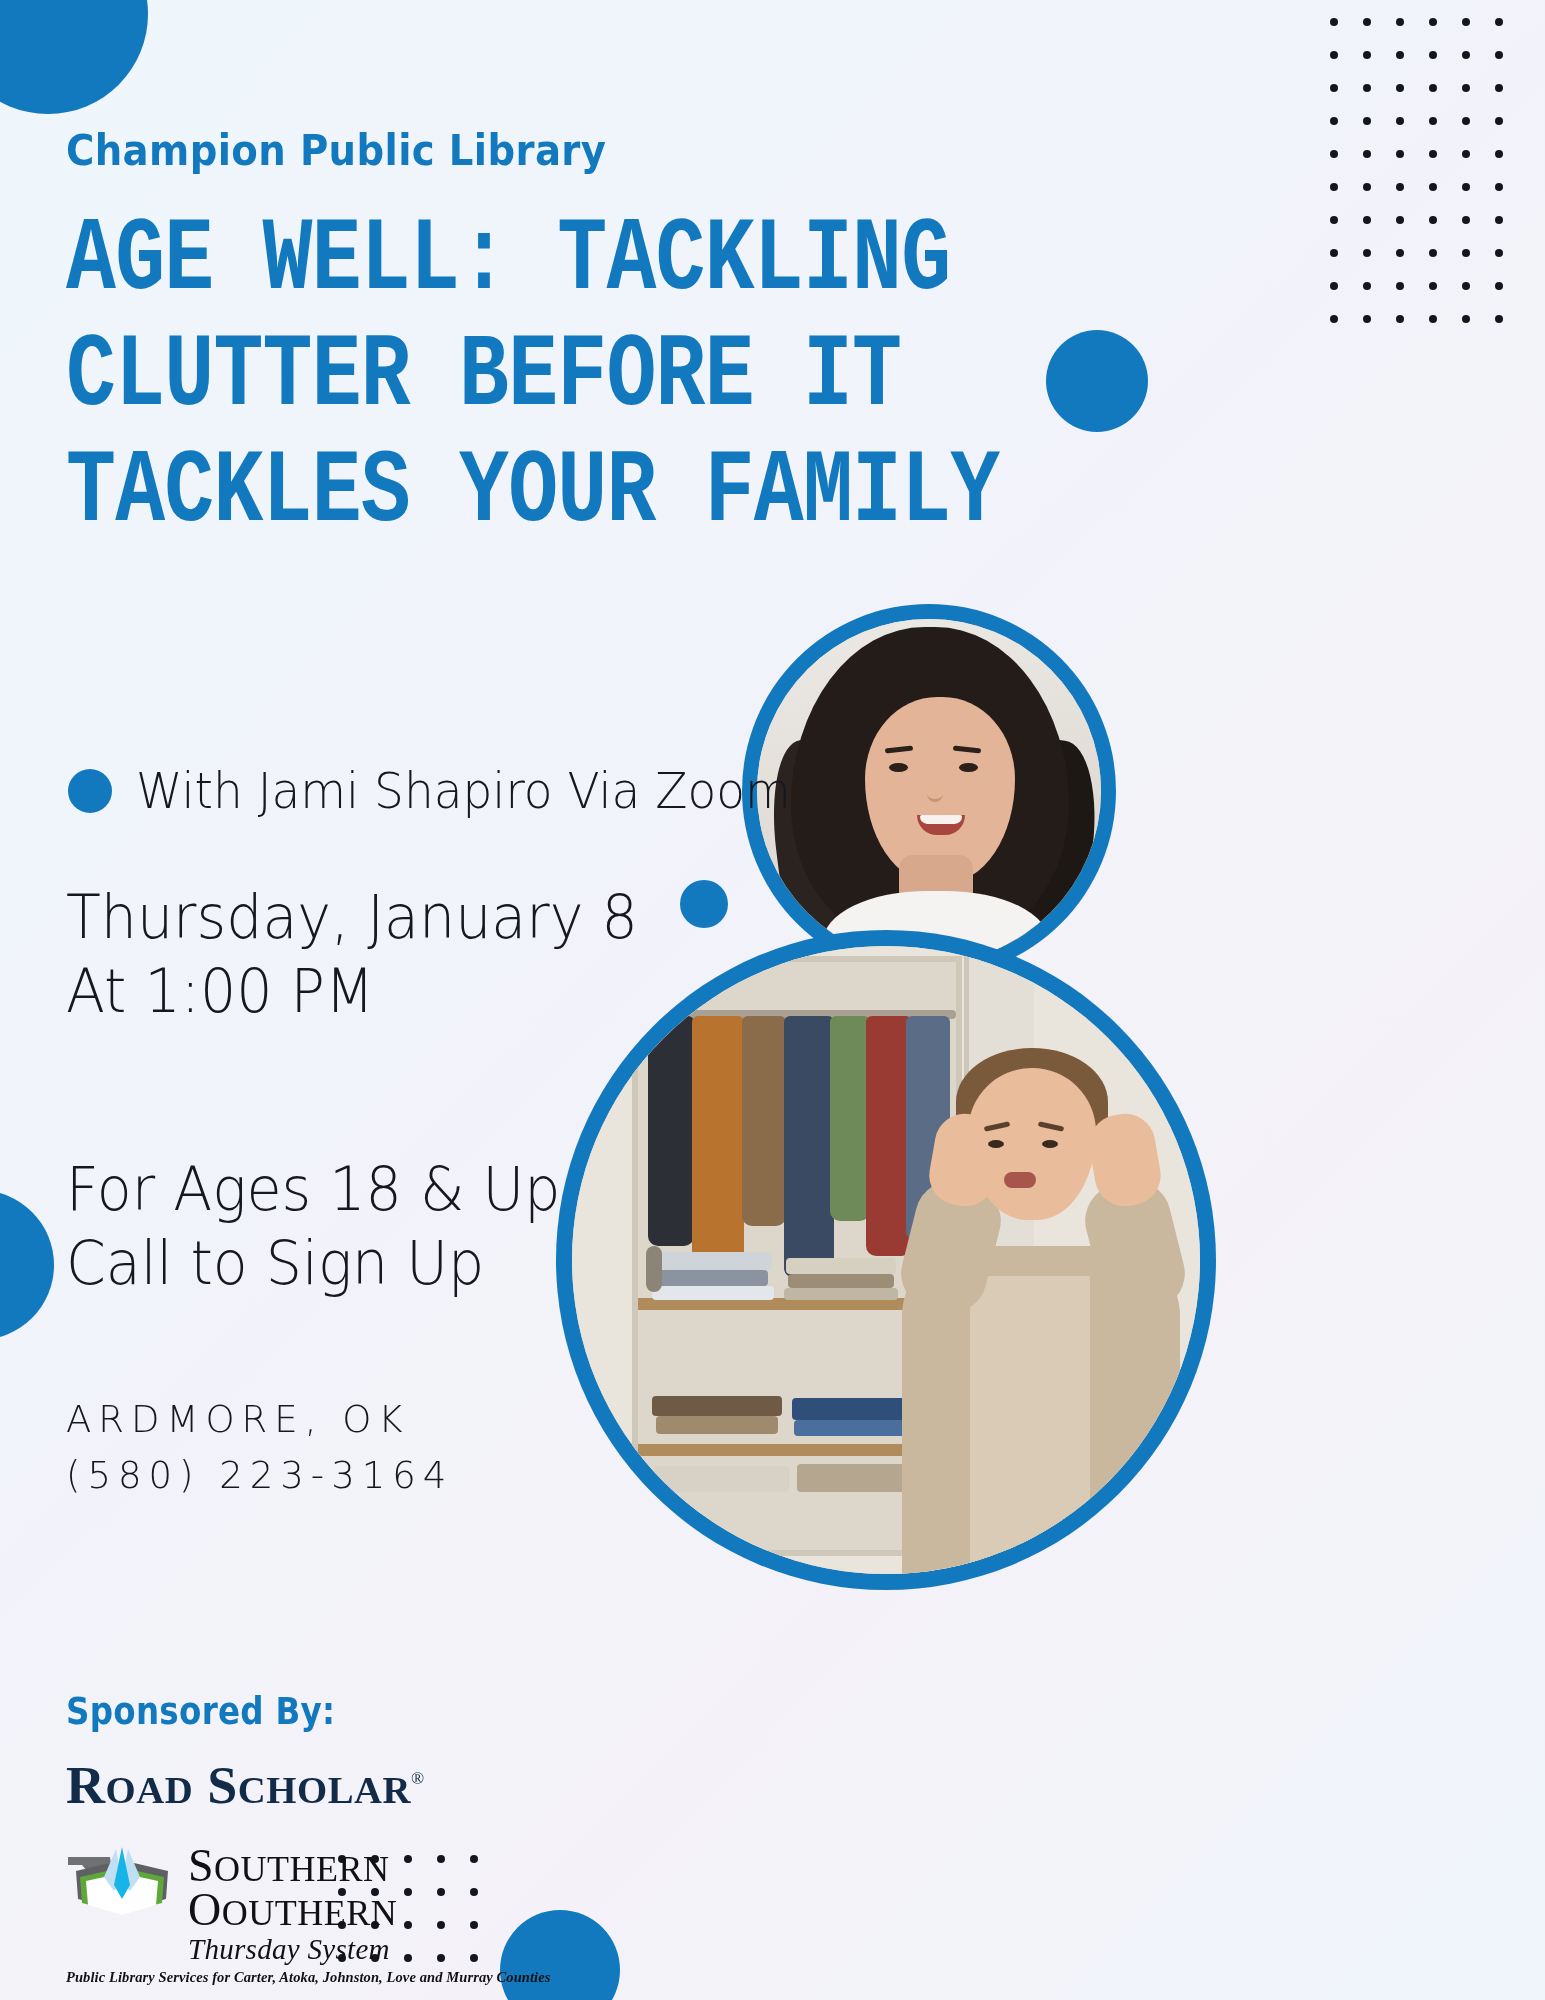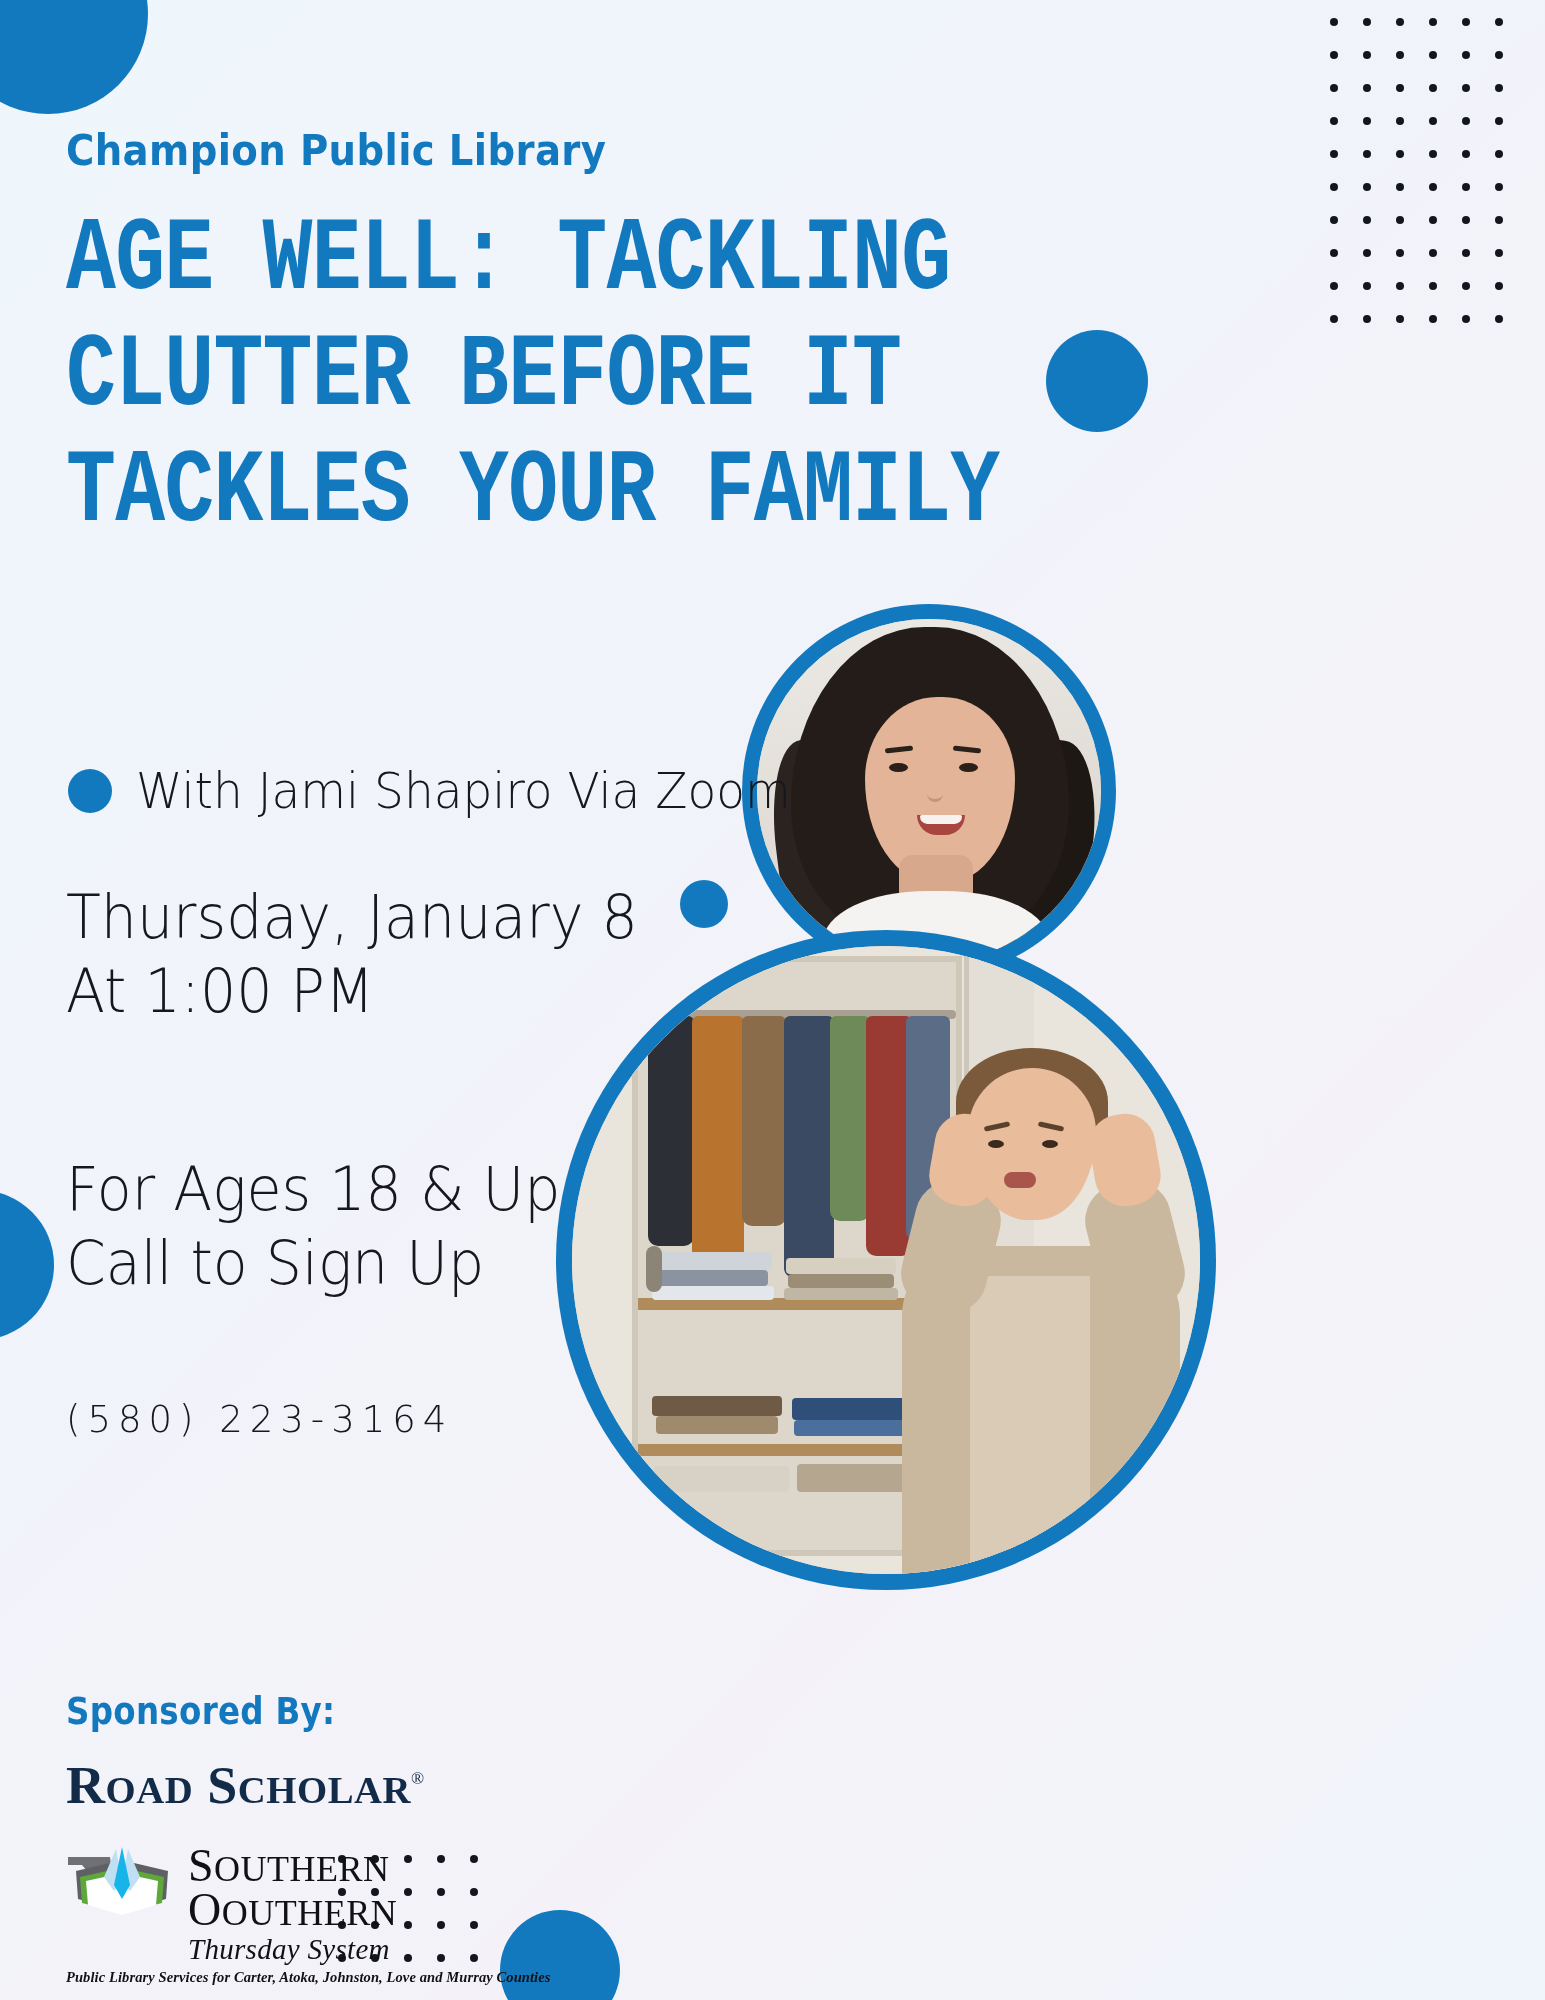--- a/index.html
+++ b/index.html
@@ -323,20 +323,21 @@
       <div class="bigline">Thursday, January 8</div>
       <div class="bigline">At 1:00 PM</div>
     </div>
 
     <div id="audience">
       <div class="bigline">For Ages 18 &amp; Up</div>
       <div class="bigline">Call to Sign Up</div>
     </div>
 
     <div id="address">
+      <div>Ardmore, OK</div>
       <div>(580) 223-3164</div>
     </div>
   </div>
 
   <div id="sponsors">
     <div id="sponsored-by">Sponsored By:</div>
 
     <div id="road-scholar">
       <span>R</span><span class="sc">OAD</span>&nbsp;<span>S</span><span class="sc">CHOLAR</span><span class="reg">®</span>
     </div>

